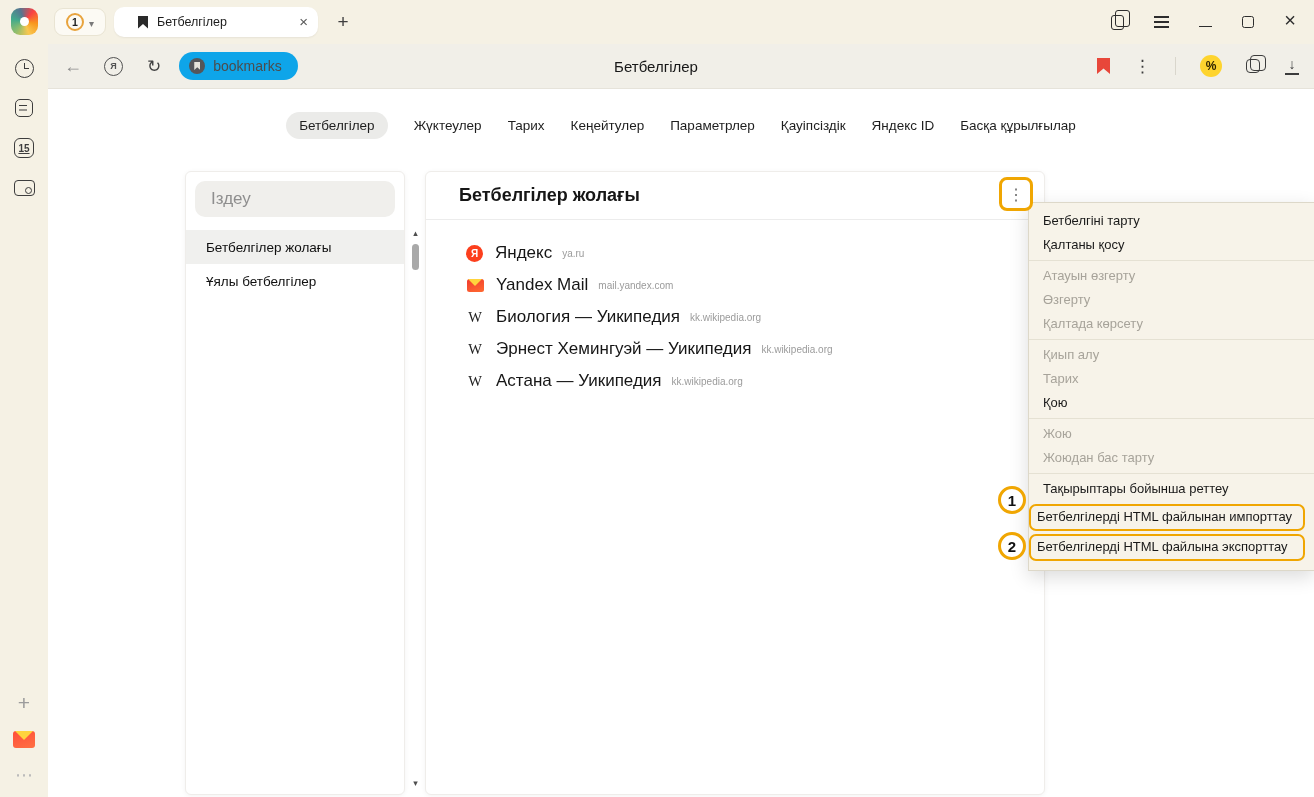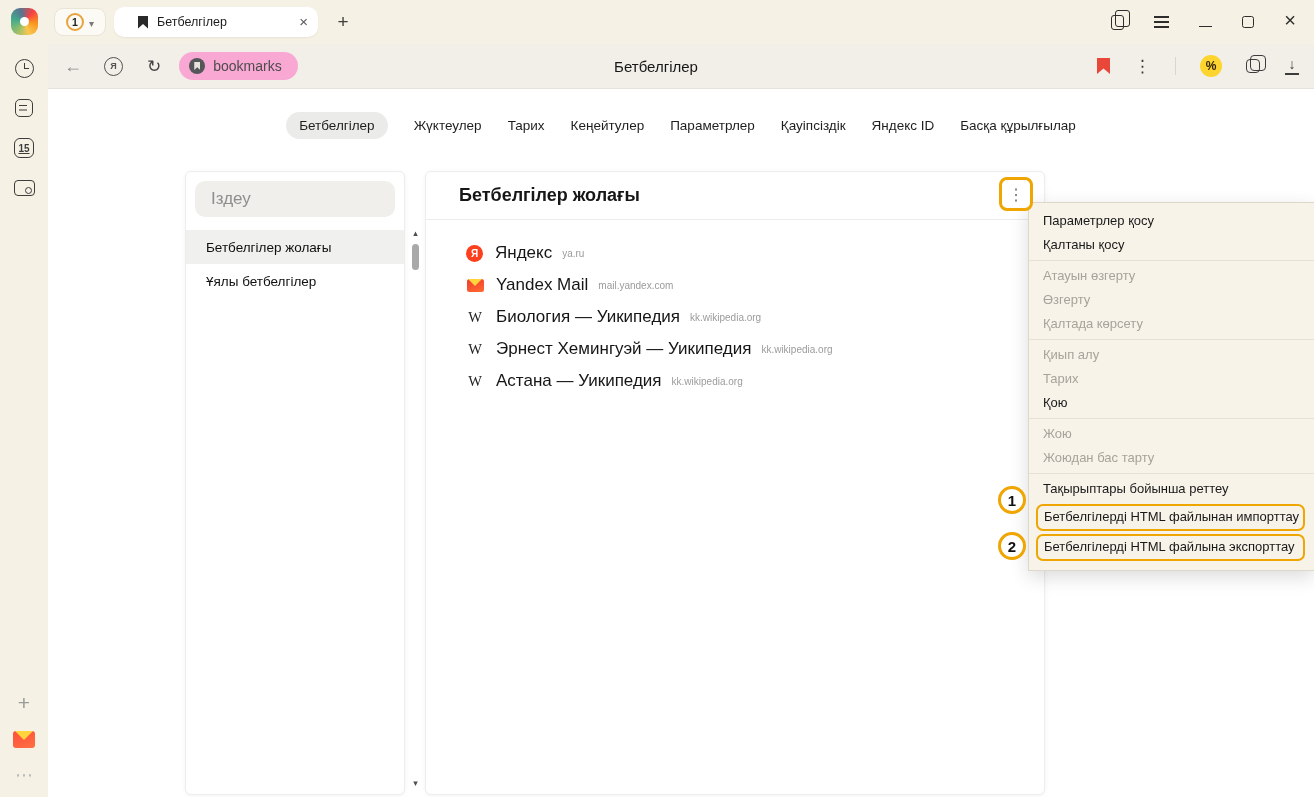--- a/index.html
+++ b/index.html
@@ -51,21 +51,21 @@
   .icon-close-win::before { content:"×"; font-size:20px; color:#2d2d2d; line-height:12px; }
 
   
   .toolbar { position:absolute; left:48px; top:44px; right:0; height:45px; background:var(--toolbar); border-bottom:1px solid #e6e3da; display:flex; align-items:center; }
   .tb-back::before { content:"←"; font-size:18px; color:#8e8e8e; }
   .tb-back { margin-left:16px; }
   .tb-ya { margin-left:22px; width:19px; height:19px; border:1.8px solid #525252; border-radius:50%; display:flex; align-items:center; justify-content:center; }
   .tb-ya::before { content:"Я"; font-size:9px; font-weight:bold; color:#525252; }
   .tb-refresh { margin-left:24px; }
   .tb-refresh::before { content:"↻"; font-size:17px; color:#424242; }
-  .site-badge { margin-left:18px; height:28px; background:#f9a8d4; border-radius:14px; display:flex; align-items:center; gap:8px; padding:0 16px 0 10px; }
+  .site-badge { margin-left:18px; height:28px; background:#0ea5e9; border-radius:14px; display:flex; align-items:center; gap:8px; padding:0 16px 0 10px; }
   .site-icon { width:16px; height:16px; border-radius:50%; background:#55565a; position:relative; }
   .site-icon::after { content:""; position:absolute; left:5px; top:4px; width:6px; height:8px; background:#e7e4dc; clip-path:polygon(0 0,100% 0,100% 100%,50% 65%,0 100%); }
   .site-text { font-size:14px; color:#4c4c4c; }
   .tb-title { position:absolute; left:50%; transform:translateX(-50%); margin-left:-25px; font-size:15px; color:#171717; font-weight:500; }
   .tb-right { position:absolute; right:14px; top:0; height:44px; display:flex; align-items:center; gap:24px; }
   .flag-red { width:13px; height:16px; background:#e8473a; clip-path:polygon(0 0,100% 0,100% 100%,50% 66%,0 100%); }
   .tb-vdots::before { content:"⋮"; font-size:17px; color:#3c3c3c; }
   .tb-sep { width:1px; height:18px; background:#d9d6cc; }
   .pct-circle { width:22px; height:22px; border-radius:50%; background:#fed42e; display:flex; align-items:center; justify-content:center; }
   .pct-circle::before { content:"%"; font-size:12px; font-weight:bold; color:#2e2300; }
@@ -112,21 +112,21 @@
   .fav-mail::before { content:""; position:absolute; left:1px; top:0; border-left:7.5px solid transparent; border-right:7.5px solid transparent; border-top:7px solid #ffd43d; }
   .fav-w::before { content:"W"; font-family:"Liberation Serif",serif; font-size:14.5px; color:#1d1d1d; }
   .bm-title { font-size:17px; color:#161616; white-space:nowrap; }
   .bm-url { font-size:10px; color:#9b9b9b; margin-left:10px; white-space:nowrap; }
 
   
   .ctx-menu { position:absolute; left:980px; top:113px; width:286px; background:#f7f3e9; border:1px solid #ddd8c9; border-right:none; box-shadow:0 6px 18px rgba(0,0,0,.14); padding:6px 0; z-index:20; }
   .ctx-item { height:24px; line-height:24px; padding-left:14px; font-size:13px; color:#191919; white-space:nowrap; }
   .ctx-item.disabled { color:#a7a39a; }
   .ctx-sep { height:1px; background:#e5e1d3; margin:3px 0; }
-  .ctx-item.boxed { height:27px; line-height:22px; margin:3px 9px 3px 7px; border:2.5px solid var(--hl); border-radius:7px; padding-left:6px; }
+  .ctx-item.boxed { height:27px; line-height:22px; margin:3px 9px 3px 0; border:2.5px solid var(--hl); border-radius:7px; padding-left:6px; }
 
   
   .num-circle { position:absolute; width:28px; height:28px; border-radius:50%; background:#fff; border:3.5px solid var(--hl); display:flex; align-items:center; justify-content:center; font-size:15px; font-weight:bold; color:#111; z-index:30; }
   .c1 { left:950px; top:397px; }
   .c2 { left:950px; top:443px; }
 </style>
 </head>
 <body>
 
 <div class="app">
@@ -266,21 +266,21 @@
         </div>
         <div class="bm-row">
           <span class="fav fav-w"></span>
           <span class="bm-title">Астана — Уикипедия</span>
           <span class="bm-url">kk.wikipedia.org</span>
         </div>
       </div>
     </div>
 
     <div class="ctx-menu">
-      <div class="ctx-item">Параметрлер қосу</div>
+      <div class="ctx-item">Бетбелгіні тарту</div>
       <div class="ctx-item">Қалтаны қосу</div>
       <div class="ctx-sep"></div>
       <div class="ctx-item disabled">Атауын өзгерту</div>
       <div class="ctx-item disabled">Өзгерту</div>
       <div class="ctx-item disabled">Қалтада көрсету</div>
       <div class="ctx-sep"></div>
       <div class="ctx-item disabled">Қиып алу</div>
       <div class="ctx-item disabled">Тарих</div>
       <div class="ctx-item">Қою</div>
       <div class="ctx-sep"></div>

